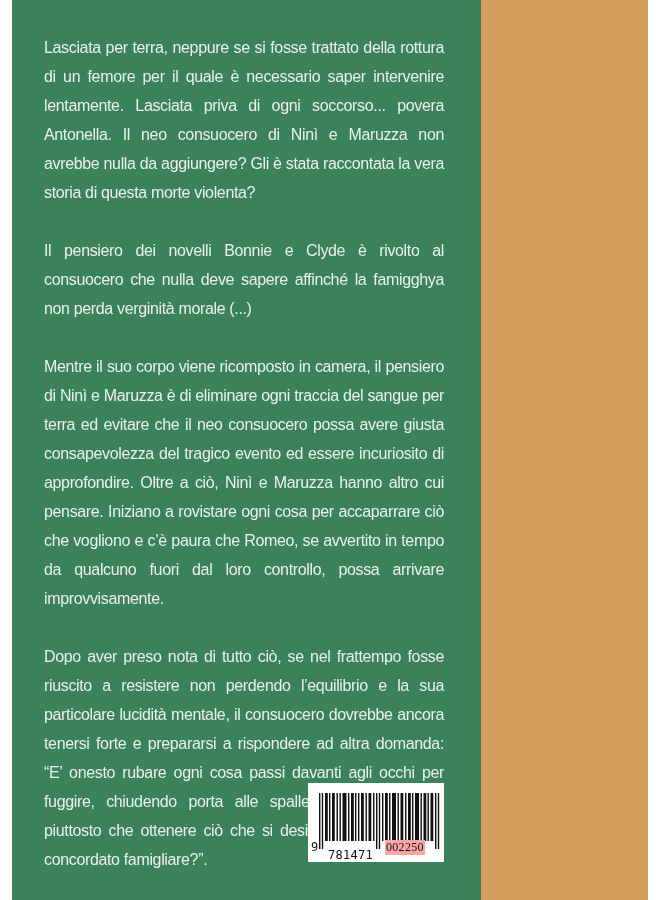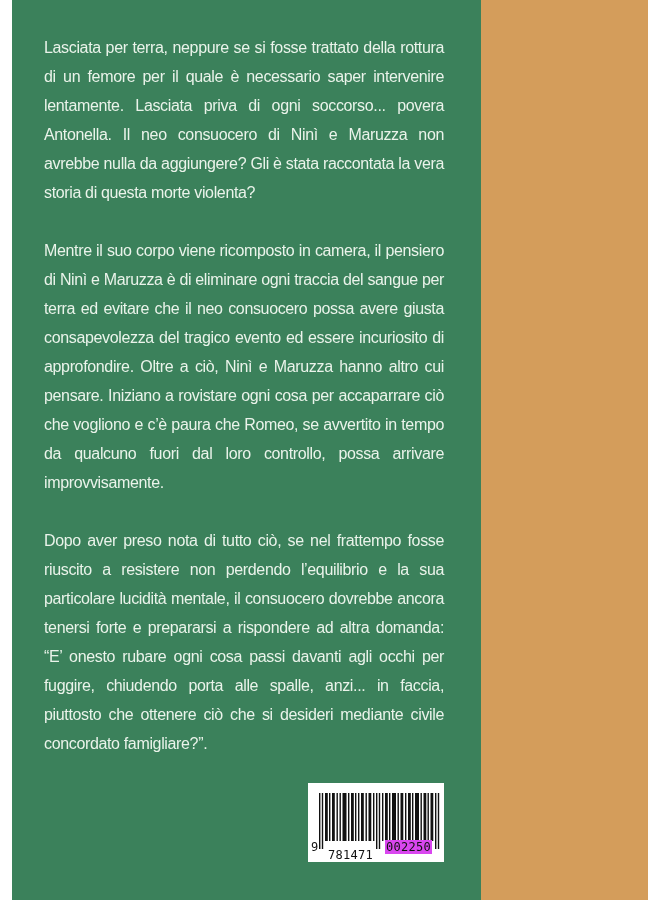--- a/index.html
+++ b/index.html
@@ -74,29 +74,30 @@
       left: 0;
       top: 0;
       width: 136px;
       height: 79px;
       font-family: "DejaVu Sans Mono", monospace;
       font-size: 12px;
       color: #111;
     }
     .digit-lead { position: absolute; left: 3px; top: 57px; }
     .digit-left { position: absolute; left: 19px; top: 57px; background:#fff; padding: 0 1px; letter-spacing: 0.3px; margin-top: 8px; }
-    .digit-right { position: absolute; left: 77px; top: 57px; background:#d946ef; padding: 0 1px; letter-spacing: 0.3px; }
+    .digit-right { position: absolute; left: 77px; top: 57px; background:#fca5a5; padding: 0 1px; letter-spacing: 0.3px; font-family: Liberation Serif, serif; }
   </style>
 </head>
 <body>
 
 <div class="back-cover">
   <div class="green-panel">
     <div class="blurb">
       <p>Lasciata per terra, neppure se si fosse trattato della rottura di un femore per il quale è necessario saper intervenire lentamente. Lasciata priva di ogni soccorso... povera Antonella. Il neo consuocero di Ninì e Maruzza non avrebbe nulla da aggiungere? Gli è stata raccontata la vera storia di questa morte violenta?</p>
+      <p>Il pensiero dei novelli Bonnie e Clyde è rivolto al consuocero che nulla deve sapere affinché la famigghya non perda verginità morale (...)</p>
       <p>Mentre il suo corpo viene ricomposto in camera, il pensiero di Ninì e Maruzza è di eliminare ogni traccia del sangue per terra ed evitare che il neo consuocero possa avere giusta consapevolezza del tragico evento ed essere incuriosito di approfondire. Oltre a ciò, Ninì e Maruzza hanno altro cui pensare. Iniziano a rovistare ogni cosa per accaparrare ciò che vogliono e c’è paura che Romeo, se avvertito in tempo da qualcuno fuori dal loro controllo, possa arrivare improvvisamente.</p>
       <p>Dopo aver preso nota di tutto ciò, se nel frattempo fosse riuscito a resistere non perdendo l’equilibrio e la sua particolare lucidità mentale, il consuocero dovrebbe ancora tenersi forte e prepararsi a rispondere ad altra domanda: “E’ onesto rubare ogni cosa passi davanti agli occhi per fuggire, chiudendo porta alle spalle, anzi... in faccia, piuttosto che ottenere ciò che si desideri mediante civile concordato famigliare?”.</p>
     </div>
 
     <div class="barcode-box">
       <svg class="bars" viewBox="0 0 121 56" preserveAspectRatio="none">
         <g fill="#111">
           <rect x="0" y="0" width="1.4" height="56"></rect>
           <rect x="2.8" y="0" width="1.4" height="56"></rect>
           <rect x="6" y="0" width="2.8" height="48"></rect>

